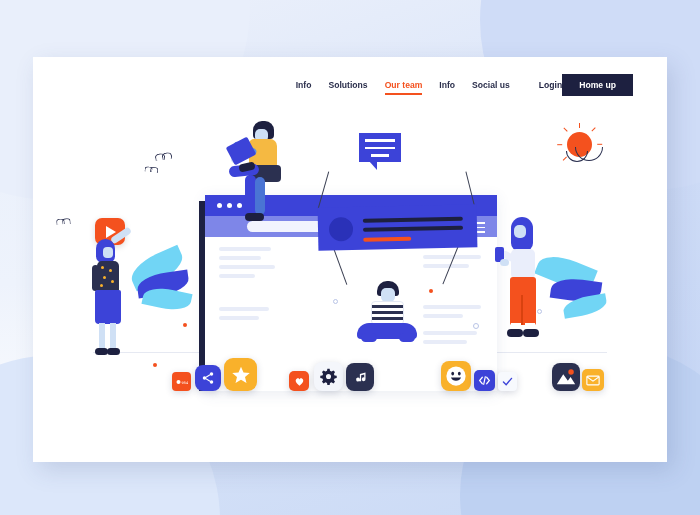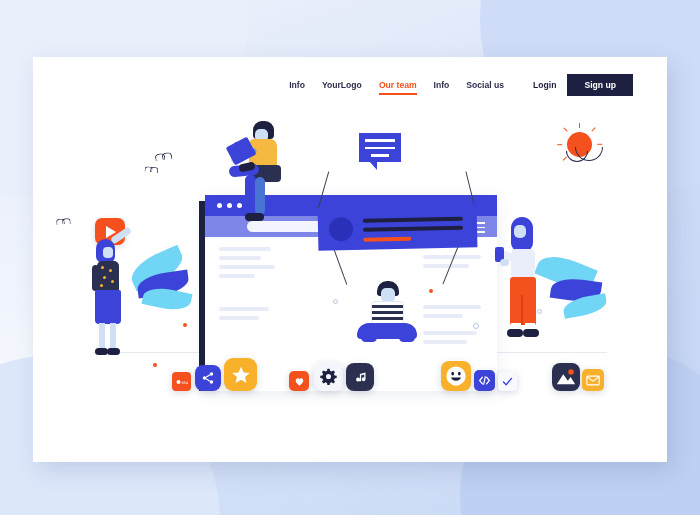--- a/index.html
+++ b/index.html
@@ -66,21 +66,21 @@
     margin-right: 17px; position: relative; cursor: pointer;
     white-space: nowrap;
   }
   .nav-item.active { color: #f4511e; }
   .nav-item.active::after {
     content: ""; position: absolute; left: 0; right: 0; bottom: -5px;
     height: 1.6px; background: #f4511e;
   }
   .login {
     font-size: 8.6px; font-weight: bold; color: #1d2040;
-    margin-right: 11px; margin-left: 12px; cursor: pointer;
+    margin-left: 12px; cursor: pointer;
   }
   .signup {
     background: #1d2040; color: #fff; font-size: 8.6px; font-weight: bold;
     padding: 6px 17px; border: none; cursor: pointer;
   }
 
   
   .stage {
     position: absolute; left: 0; top: 56px; width: 634px; height: 292px;
   }
@@ -230,26 +230,26 @@
 <div class="bg-blob blob-bl"></div>
 <div class="bg-blob blob-br"></div>
 <div class="wm" style="left:300px;top:430px;transform:rotate(-18deg);">✦</div>
 
 <div class="card">
 
   <div class="header">
 
     <nav class="nav">
       <span class="nav-item">Info</span>
-      <span class="nav-item">YourLogo</span>
+      <span class="nav-item">Solutions</span>
       <span class="nav-item active">Our team</span>
       <span class="nav-item">Info</span>
       <span class="nav-item">Social us</span>
       <span class="login">Login</span>
-      <button class="signup">Sign up</button>
+      <button class="signup">Home up</button>
     </nav>
   </div>
 
   <div class="stage">
 
     <div class="ground"></div>
 
     <div class="bird" style="left:122px;top:40px;transform:rotate(-8deg);"></div>
     <div class="bird" style="left:110px;top:53px;transform:rotate(6deg) scale(.8);"></div>
     <div class="bird" style="left:22px;top:105px;transform:rotate(-4deg) scale(.85);"></div>

